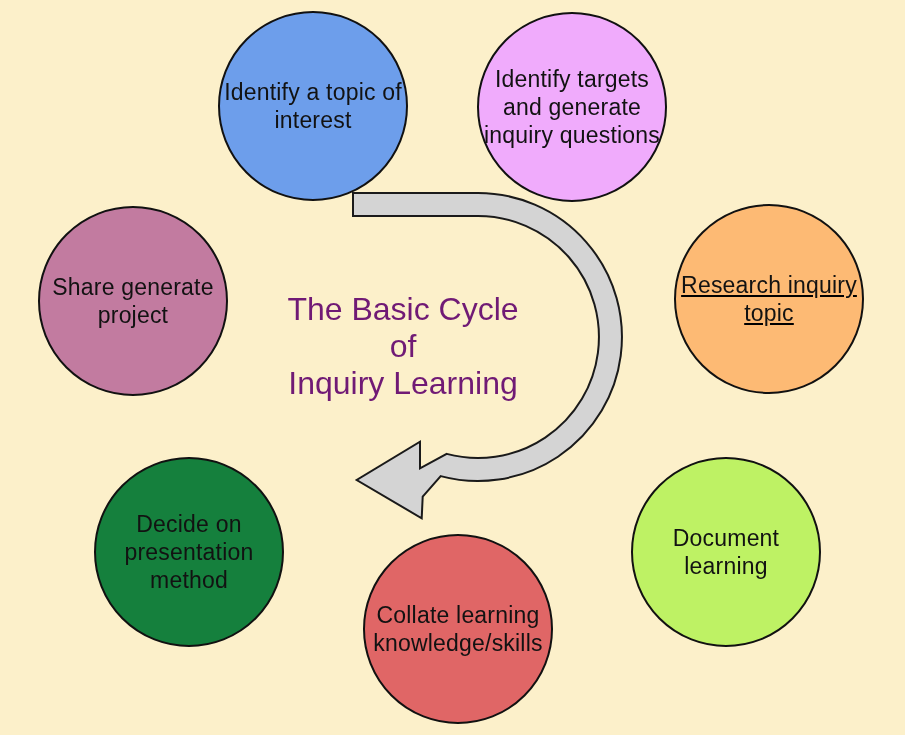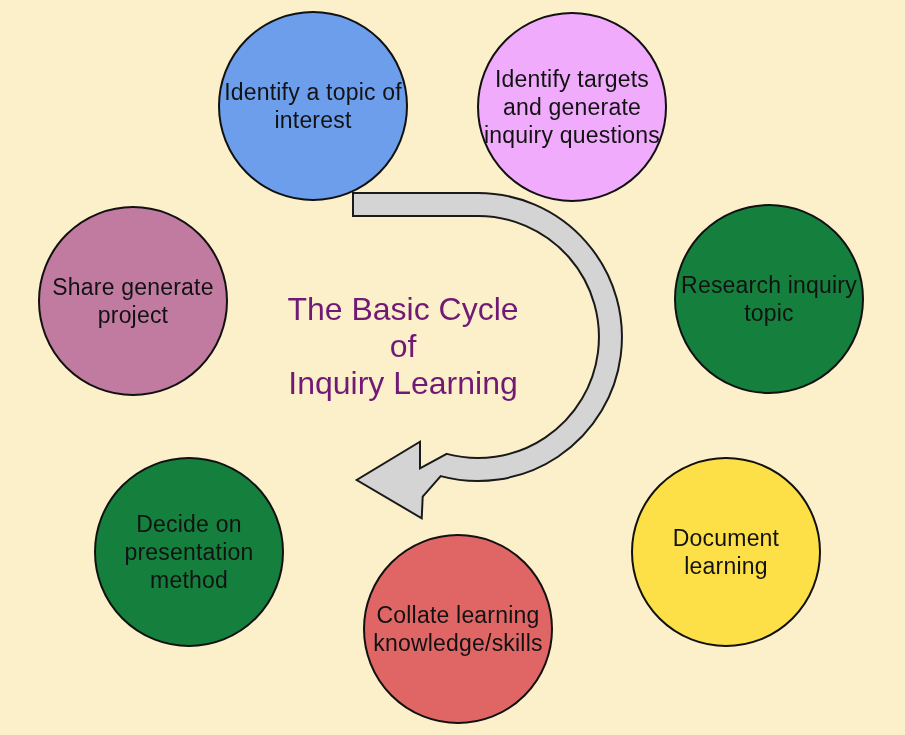--- a/index.html
+++ b/index.html
@@ -85,26 +85,26 @@
     <span class="node-label">Identify a topic of
 interest</span>
   </div>
 
   <div class="node pos-identify-targets" style="background-color: #f0abfc;">
     <span class="node-label">Identify targets
 and generate
 inquiry questions</span>
   </div>
 
-  <div class="node pos-research-topic" style="background-color: #15803d;">
+  <div class="node pos-research-topic" style="background-color: #fdba74; text-decoration: underline;">
     <span class="node-label">Research inquiry
 topic</span>
   </div>
 
-  <div class="node pos-document-learning" style="background-color: #fde047;">
+  <div class="node pos-document-learning" style="background-color: #bef264;">
     <span class="node-label">Document
 learning</span>
   </div>
 
   <div class="node pos-collate-learning" style="background-color: rgb(224, 102, 102);">
     <span class="node-label">Collate learning
 knowledge/skills</span>
   </div>
 
   <div class="node pos-decide-presentation" style="background-color: #15803d;">

